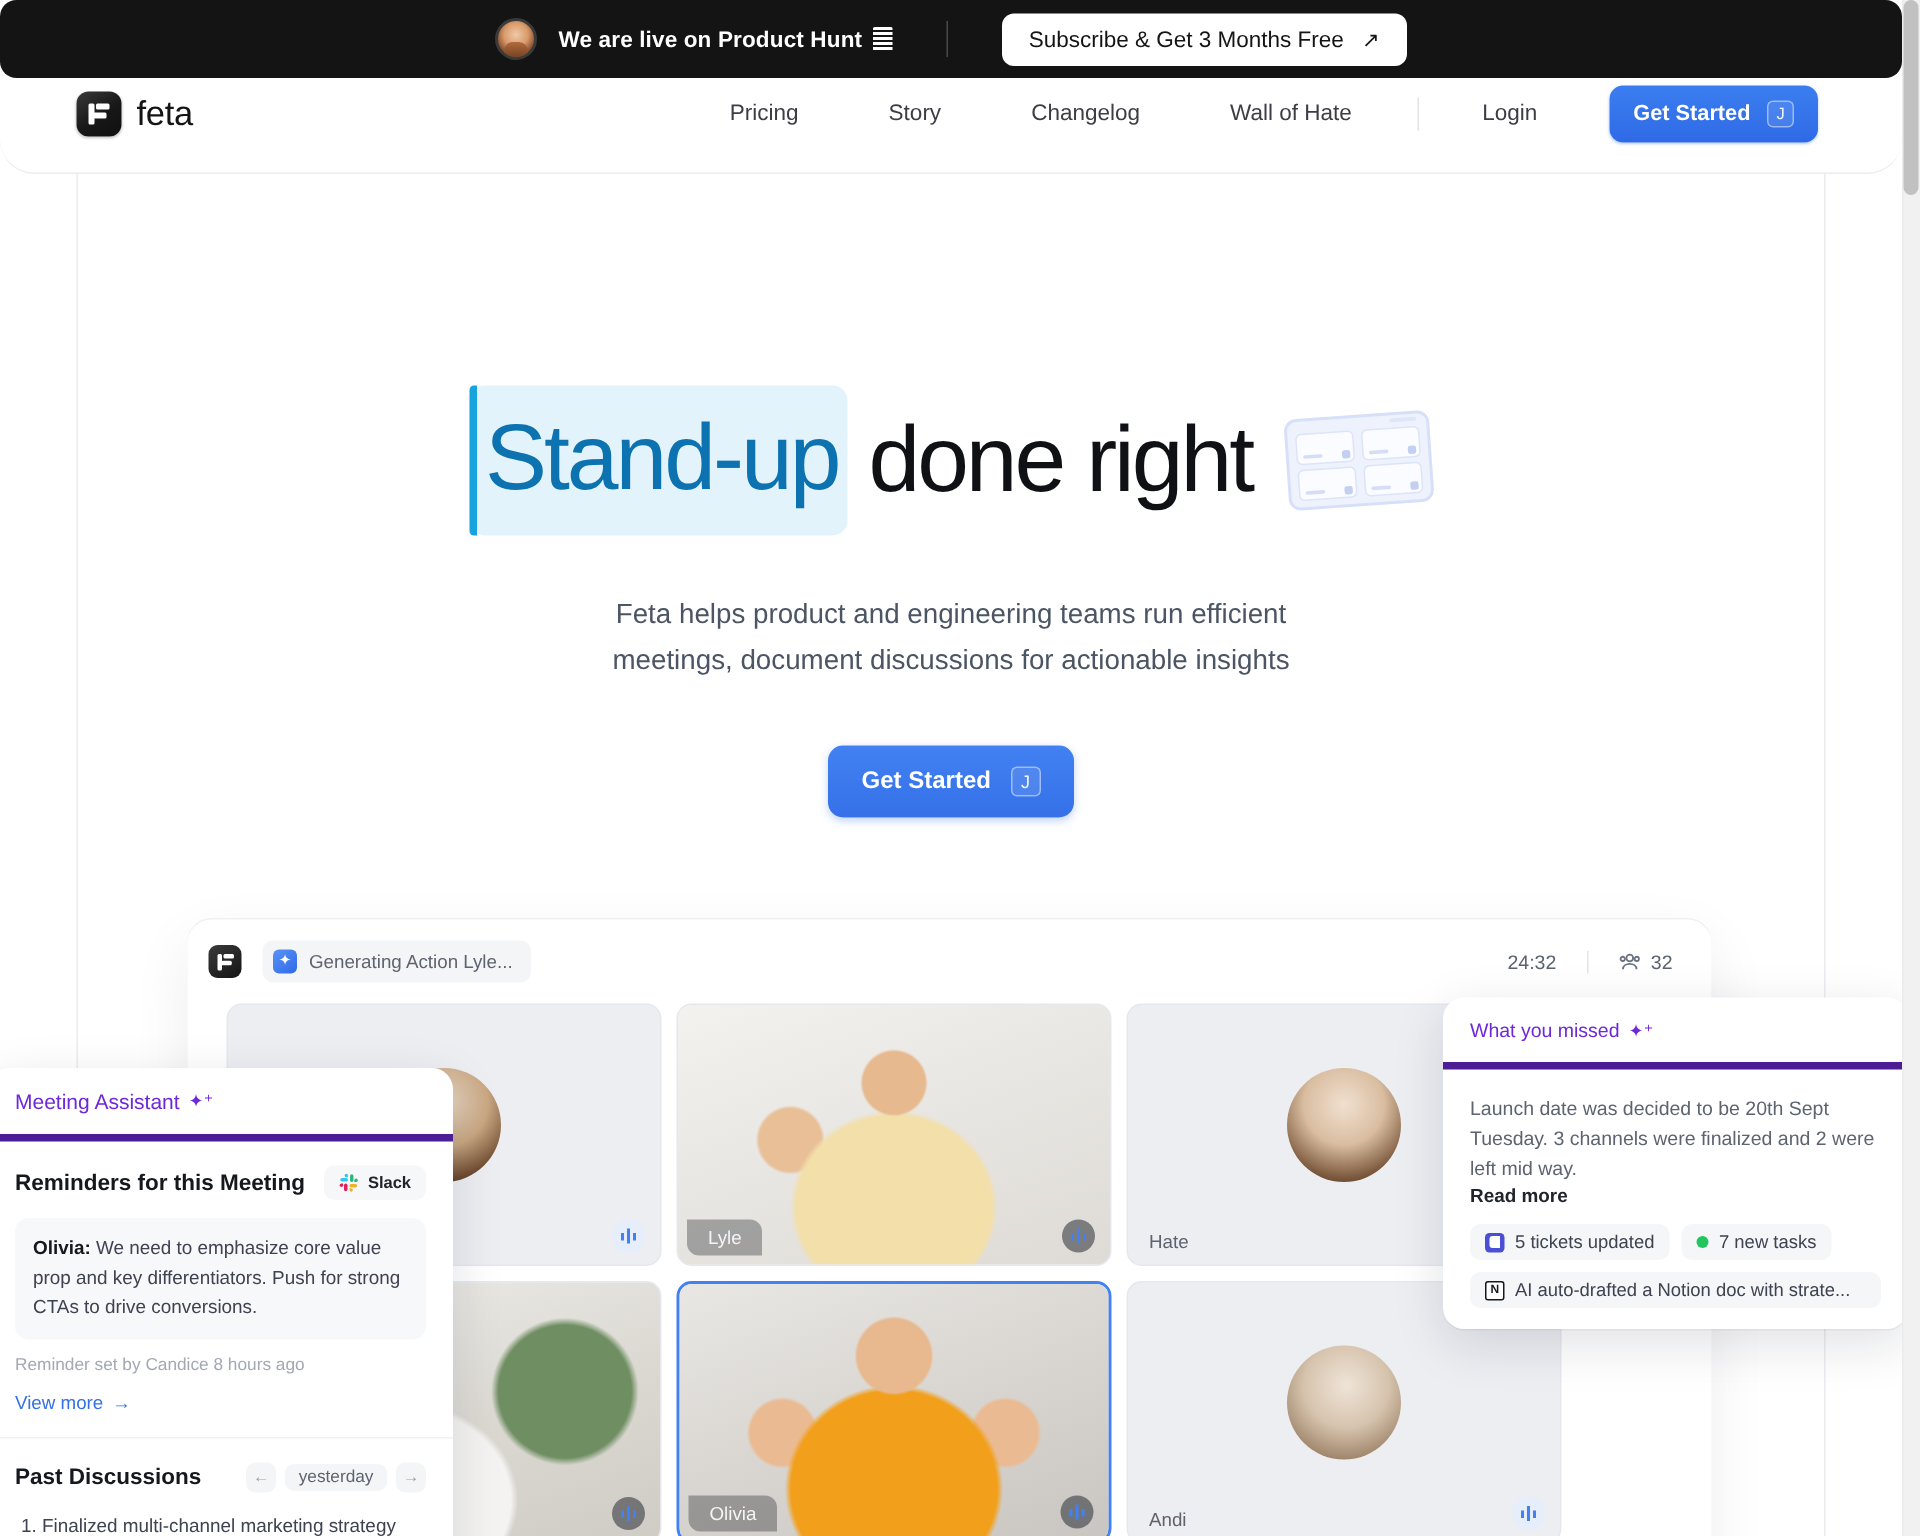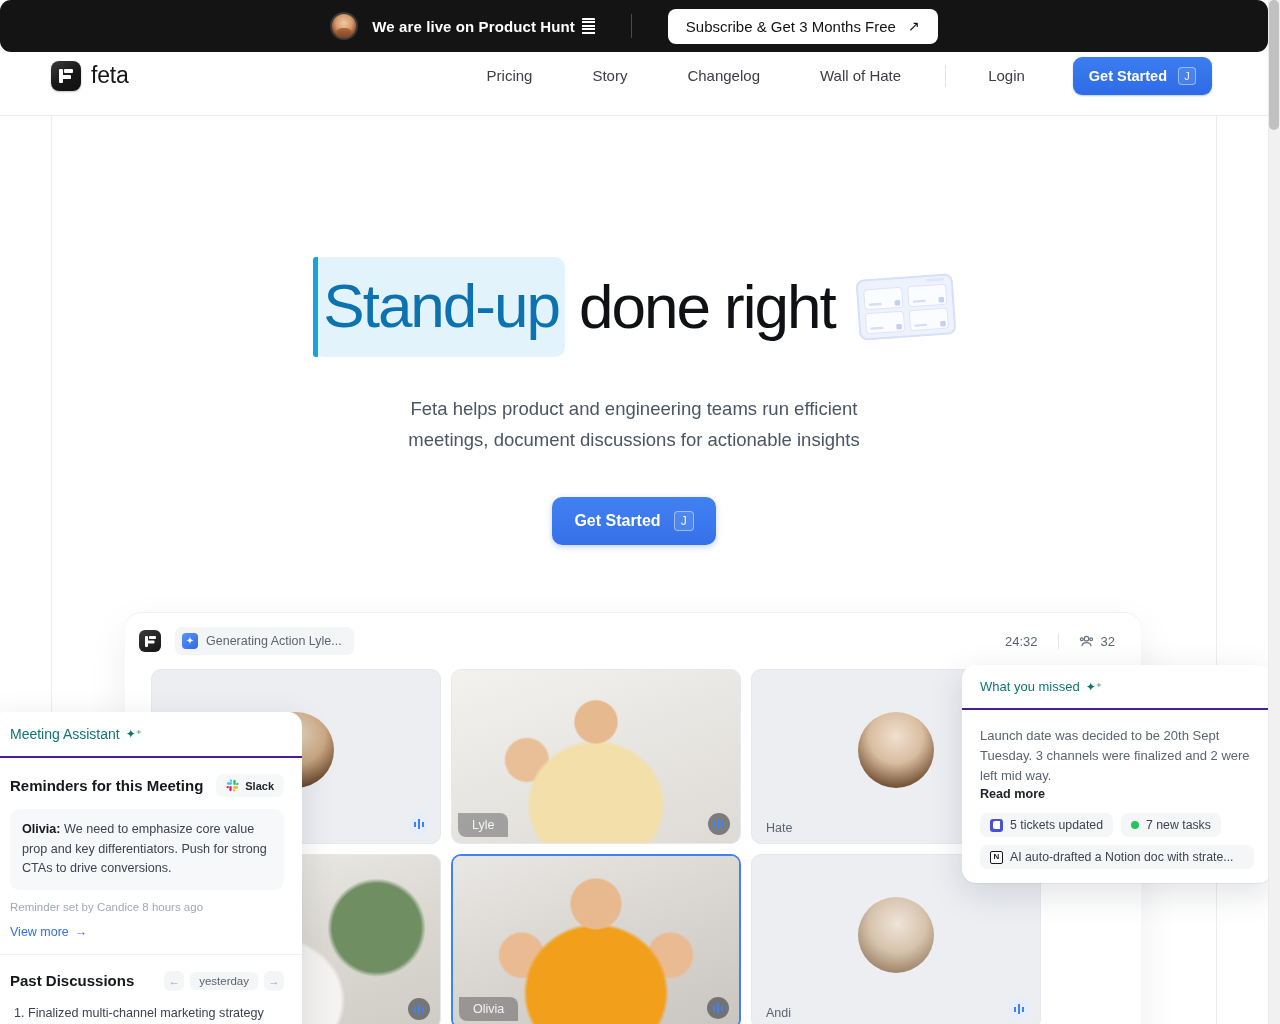--- a/index.html
+++ b/index.html
@@ -57,21 +57,21 @@
     padding: 9px 18px; font-size: 15px; font-weight: 500;
     display: inline-flex; align-items: center; gap: 12px; cursor: pointer;
     border: none; font-family: inherit; white-space: nowrap;
   }
   .arrow-ne { font-size: 14px; line-height: 1; }
 
   
   .navbar {
     height: 64px; background: #fff; display: flex; align-items: center;
     padding: 0 56px 16px 51px; border-bottom: 1px solid #ececf0;
-    position: relative; z-index: 50;
+    position: relative; z-index: 50; border-radius: 23px;
   }
   .brand { display: flex; align-items: center; gap: 10px; }
   .brand-mark {
     width: 30px; height: 30px; border-radius: 8px;
     background: linear-gradient(145deg, #3a3a3a 0%, #171717 55%, #101010 100%);
     position: relative; flex: none; box-shadow: 0 1px 2px rgba(0,0,0,.25);
   }
   .brand-mark::before {
     content: ""; position: absolute; left: 8px; top: 8px;
     width: 4px; height: 14px; background: #fff; border-radius: 1px;
@@ -244,22 +244,22 @@
   .float-card {
     position: absolute; background: #fff; border-radius: 14px;
     box-shadow: 0 10px 34px rgba(17,24,39,.13), 0 1px 0 rgba(17,24,39,.05);
     overflow: hidden; z-index: 40;
   }
   .card-assistant { left: -8px; top: 712px; width: 310px; }
   .card-missed    { left: 962px; top: 665px; width: 310px; }
 
   .card-head {
     padding: 14px 18px; font-size: 14px; font-weight: 500;
-    color: #0f766e; display: flex; align-items: center; gap: 6px;
-    border-bottom: 2px solid #4c1d95;
+    color: #6d28d9; display: flex; align-items: center; gap: 6px;
+    border-bottom: 5px solid #4c1d95;
   }
   .card-missed .card-head { font-size: 13px; }
   .sparkle { font-size: 12px; }
 
   .card-body { padding: 16px 18px 14px; }
   .row-title {
     display: flex; align-items: center; justify-content: space-between; margin-bottom: 12px;
   }
   .row-title h4 { font-size: 15px; font-weight: 700; color: #15181d; }
   .slack-chip {

